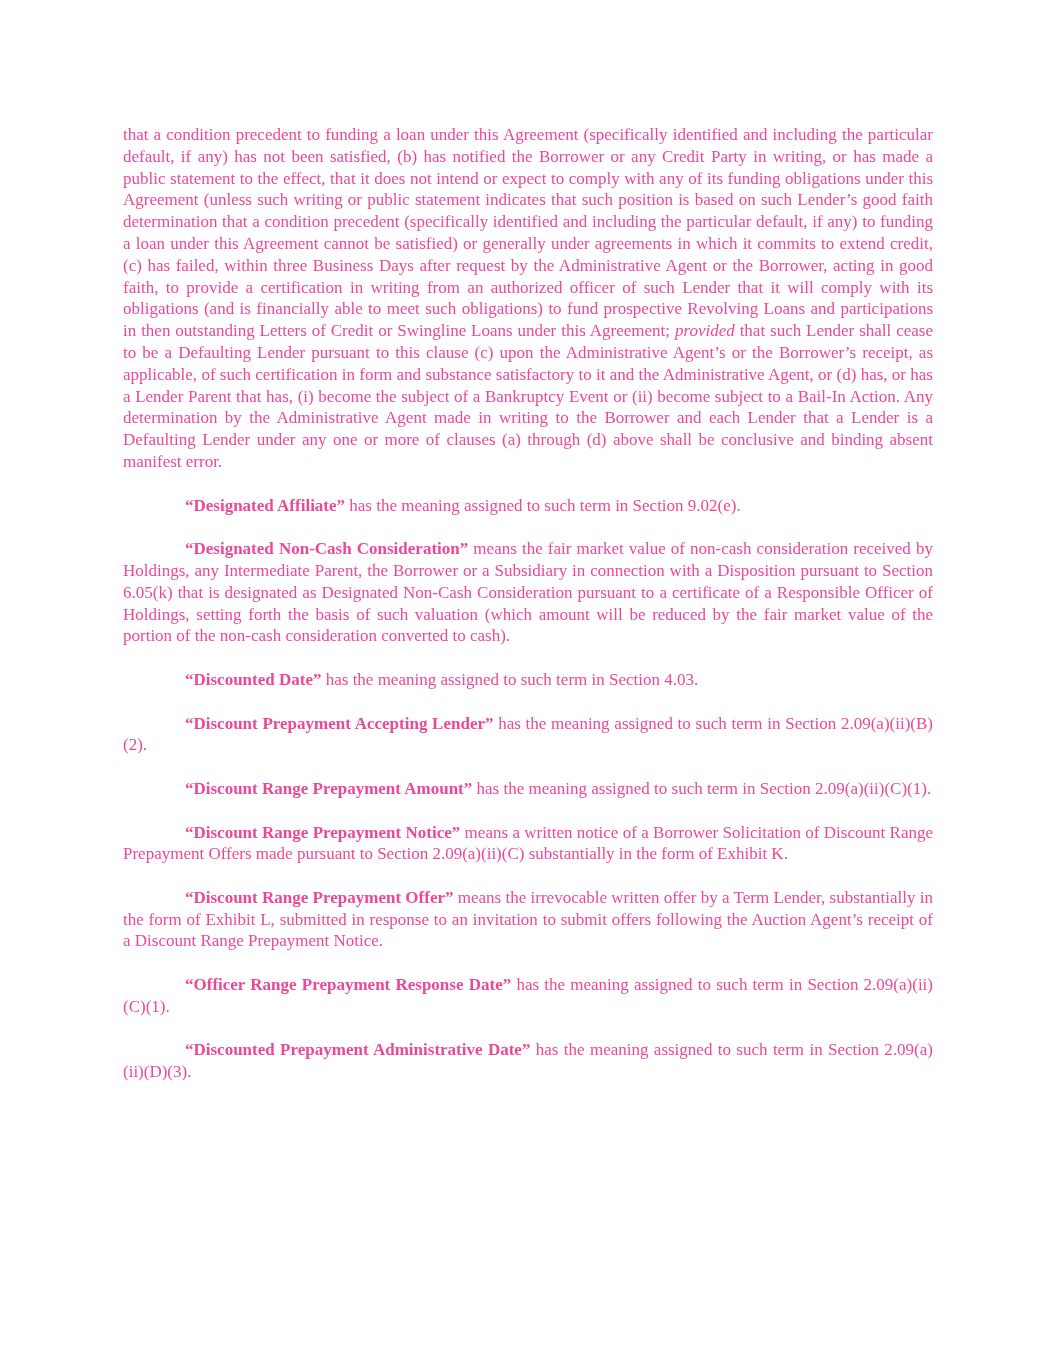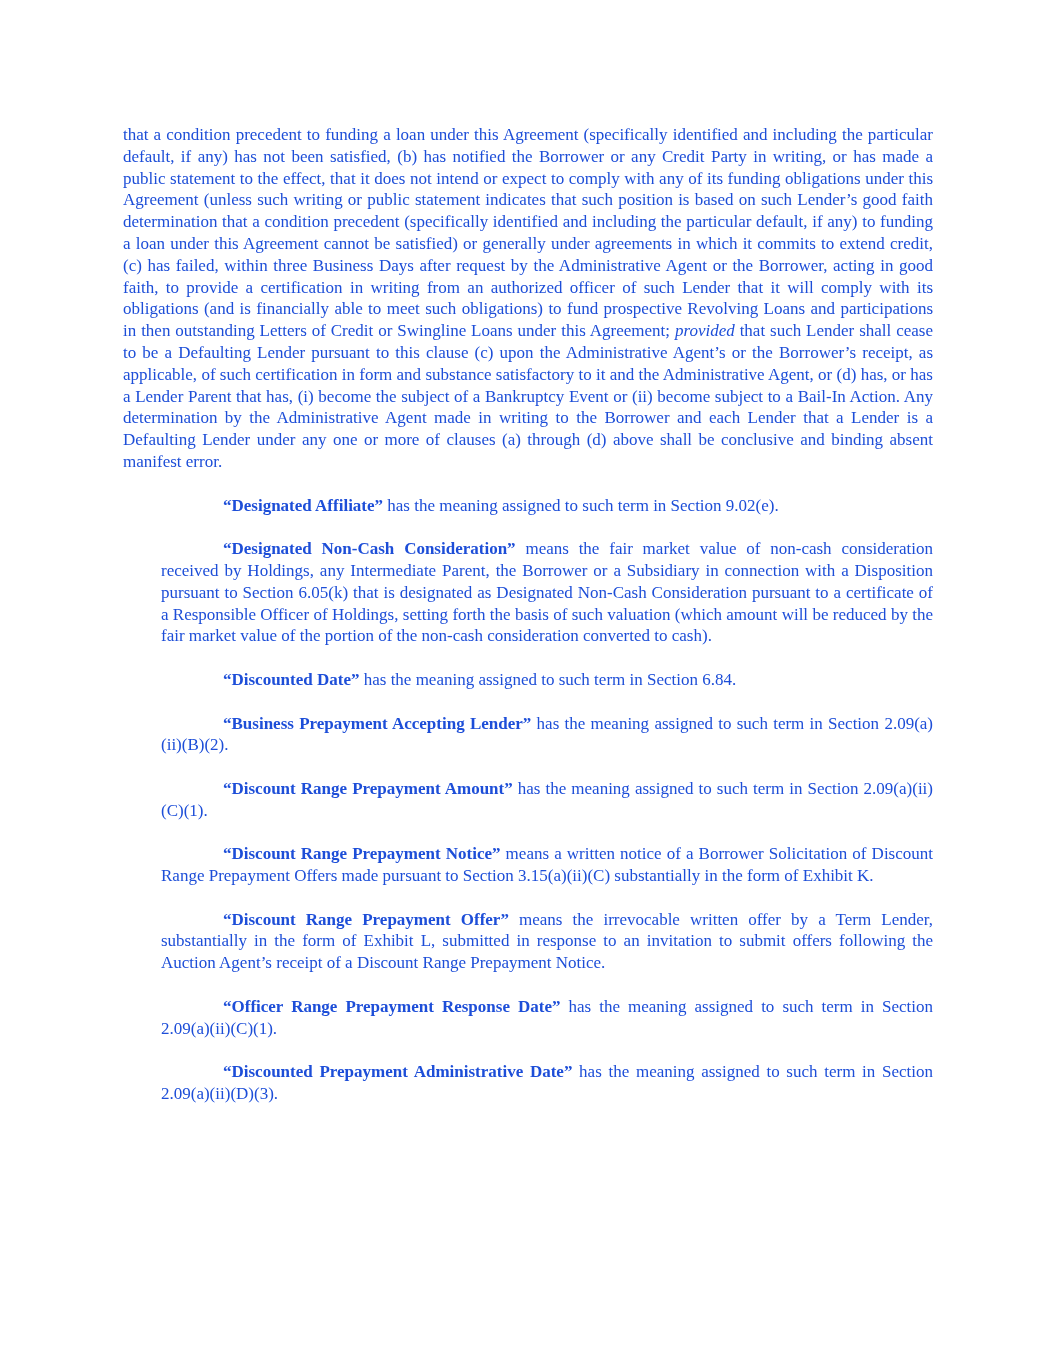--- a/index.html
+++ b/index.html
@@ -7,38 +7,37 @@
     padding: 0;
     background: #ffffff;
   }
   .page {
     position: relative;
     width: 1055px;
     height: 1149px;
     background: #ffffff;
     overflow: hidden;
     font-family: "Liberation Serif", serif;
-    color: #1d4ed8;
+    color: #ec4899;
   }
   .content {
     position: absolute;
     left: 123px;
     top: 124px;
     width: 810px;
     font-size: 17px;
     line-height: 21.8px;
     text-align: justify;
   }
   .para {
     margin: 0 0 21.8px 0;
     padding: 0;
   }
   .para.indent {
     text-indent: 62px;
-    margin-left: 38px;
   }
   .seg-normal { font-weight: normal; font-style: normal; }
   .seg-bold   { font-weight: bold;   font-style: normal; }
   .seg-italic { font-weight: normal; font-style: italic; }
   .page-number {
     position: absolute;
     top: 1278px;
     left: 0;
     width: 100%;
     text-align: center;
@@ -47,22 +46,22 @@
   }
 </style>
 </head>
 <body>
 
 <div class="page">
   <div class="content">
       <p class="para"><span class="seg-normal">that a condition precedent to funding a loan under this Agreement (specifically identified and including the particular default, if any) has not been satisfied, (b) has notified the Borrower or any Credit Party in writing, or has made a public statement to the effect, that it does not intend or expect to comply with any of its funding obligations under this Agreement (unless such writing or public statement indicates that such position is based on such Lender’s good faith determination that a condition precedent (specifically identified and including the particular default, if any) to funding a loan under this Agreement cannot be satisfied) or generally under agreements in which it commits to extend credit, (c) has failed, within three Business Days after request by the Administrative Agent or the Borrower, acting in good faith, to provide a certification in writing from an authorized officer of such Lender that it will comply with its obligations (and is financially able to meet such obligations) to fund prospective Revolving Loans and participations in then outstanding Letters of Credit or Swingline Loans under this Agreement; </span><span class="seg-italic">provided</span><span class="seg-normal"> that such Lender shall cease to be a Defaulting Lender pursuant to this clause (c) upon the Administrative Agent’s or the Borrower’s receipt, as applicable, of such certification in form and substance satisfactory to it and the Administrative Agent, or (d) has, or has a Lender Parent that has, (i) become the subject of a Bankruptcy Event or (ii) become subject to a Bail-In Action. Any determination by the Administrative Agent made in writing to the Borrower and each Lender that a Lender is a Defaulting Lender under any one or more of clauses (a) through (d) above shall be conclusive and binding absent manifest error.</span></p>
       <p class="para indent"><span class="seg-bold">“Designated Affiliate”</span><span class="seg-normal"> has the meaning assigned to such term in Section 9.02(e).</span></p>
       <p class="para indent"><span class="seg-bold">“Designated Non-Cash Consideration”</span><span class="seg-normal"> means the fair market value of non-cash consideration received by Holdings, any Intermediate Parent, the Borrower or a Subsidiary in connection with a Disposition pursuant to Section 6.05(k) that is designated as Designated Non-Cash Consideration pursuant to a certificate of a Responsible Officer of Holdings, setting forth the basis of such valuation (which amount will be reduced by the fair market value of the portion of the non-cash consideration converted to cash).</span></p>
-      <p class="para indent"><span class="seg-bold">“Discounted Date”</span><span class="seg-normal"> has the meaning assigned to such term in Section 6.84.</span></p>
-      <p class="para indent"><span class="seg-bold">“Business Prepayment Accepting Lender”</span><span class="seg-normal"> has the meaning assigned to such term in Section 2.09(a)(ii)(B)(2).</span></p>
+      <p class="para indent"><span class="seg-bold">“Discounted Date”</span><span class="seg-normal"> has the meaning assigned to such term in Section 4.03.</span></p>
+      <p class="para indent"><span class="seg-bold">“Discount Prepayment Accepting Lender”</span><span class="seg-normal"> has the meaning assigned to such term in Section 2.09(a)(ii)(B)(2).</span></p>
       <p class="para indent"><span class="seg-bold">“Discount Range Prepayment Amount”</span><span class="seg-normal"> has the meaning assigned to such term in Section 2.09(a)(ii)(C)(1).</span></p>
-      <p class="para indent"><span class="seg-bold">“Discount Range Prepayment Notice”</span><span class="seg-normal"> means a written notice of a Borrower Solicitation of Discount Range Prepayment Offers made pursuant to Section 3.15(a)(ii)(C) substantially in the form of Exhibit K.</span></p>
+      <p class="para indent"><span class="seg-bold">“Discount Range Prepayment Notice”</span><span class="seg-normal"> means a written notice of a Borrower Solicitation of Discount Range Prepayment Offers made pursuant to Section 2.09(a)(ii)(C) substantially in the form of Exhibit K.</span></p>
       <p class="para indent"><span class="seg-bold">“Discount Range Prepayment Offer”</span><span class="seg-normal"> means the irrevocable written offer by a Term Lender, substantially in the form of Exhibit L, submitted in response to an invitation to submit offers following the Auction Agent’s receipt of a Discount Range Prepayment Notice.</span></p>
       <p class="para indent"><span class="seg-bold">“Officer Range Prepayment Response Date”</span><span class="seg-normal"> has the meaning assigned to such term in Section 2.09(a)(ii)(C)(1).</span></p>
       <p class="para indent"><span class="seg-bold">“Discounted Prepayment Administrative Date”</span><span class="seg-normal"> has the meaning assigned to such term in Section 2.09(a)(ii)(D)(3).</span></p>
     </div>
   <div class="page-number">23</div>
 </div>
 
 </body></html>

